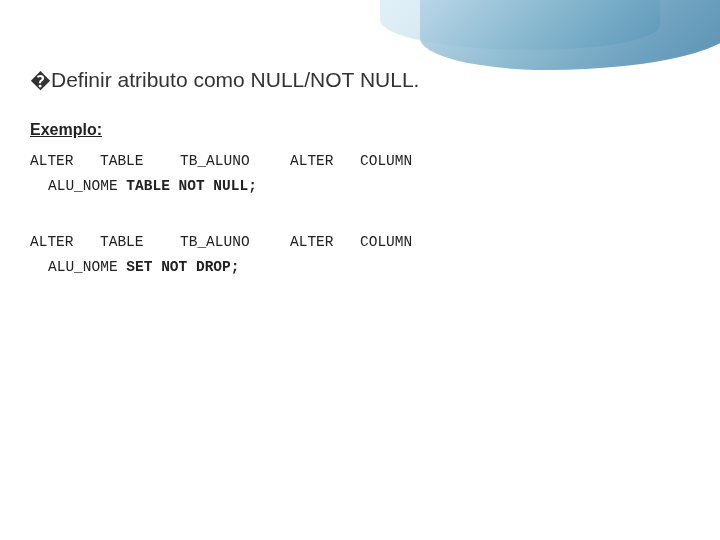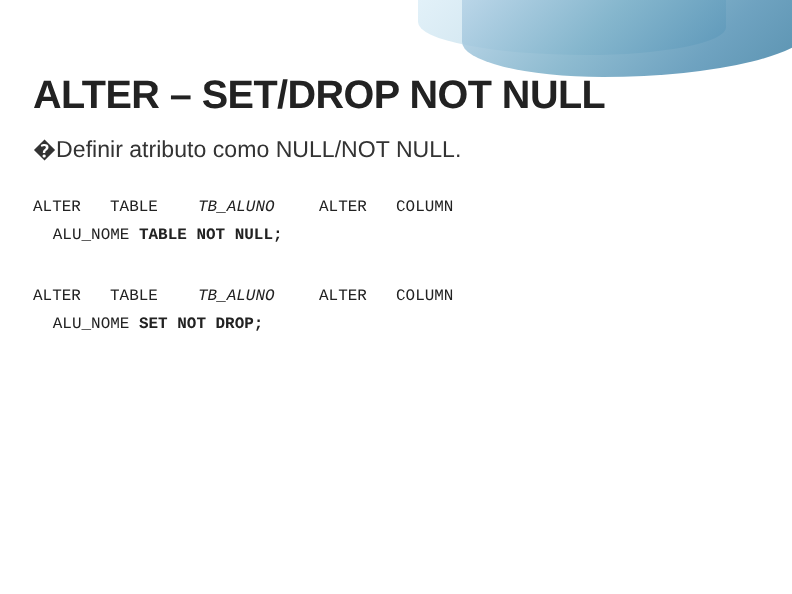--- a/index.html
+++ b/index.html
@@ -92,38 +92,38 @@
     }
 
     .code-line {
       display: flex;
       align-items: flex-start;
       gap: 0;
     }
 
     .col-alter { display: inline-block; width: 70px; }
     .col-table { display: inline-block; width: 80px; }
-    .col-tbname { display: inline-block; width: 110px; font-style: italic; }
+    .col-tbname { display: inline-block; width: 110px; }
     .col-alter2 { display: inline-block; width: 70px; }
     .col-column { display: inline-block; width: 80px; }
   </style>
 </head>
 <body>
 
 <div class="decorative-top">
   <div class="wave-shape-2"></div>
   <div class="wave-shape"></div>
 </div>
 
 <div class="main-content">
 
-  <h1 class="page-title">ALTER – SET/DROP NOT NULL</h1>
 
   <p class="description">�Definir atributo como NULL/NOT NULL.</p>
 
+  <div class="section-label">Exemplo:</div>
 
   <div class="code-block">
     <div class="code-line">
       <span class="col-alter">ALTER</span>
       <span class="col-table">TABLE</span>
       <span class="col-tbname">TB_ALUNO</span>
       <span class="col-alter2">ALTER</span>
       <span class="col-column">COLUMN</span>
     </div>
     <div class="code-line">

